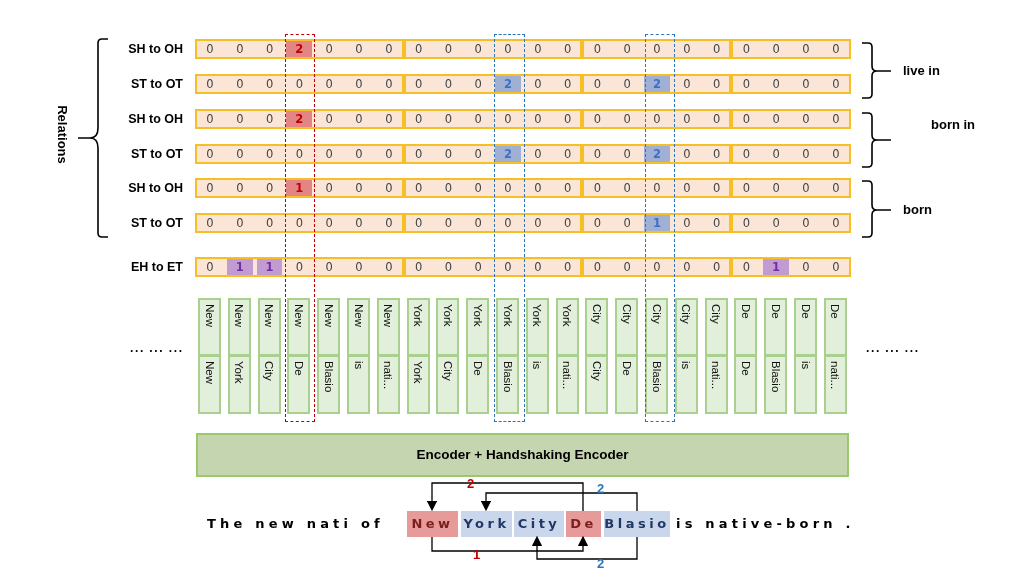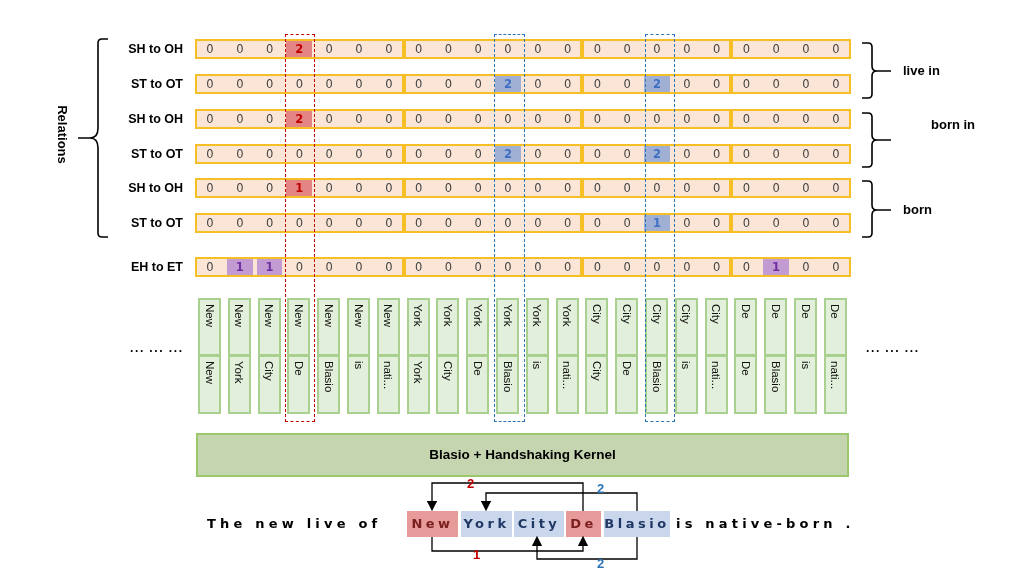--- a/index.html
+++ b/index.html
@@ -447,23 +447,23 @@
         <span class="token-text">nati...</span>
       </div>
     </div>
   </div>
 <div class="ellipsis" style="left:866px; top:344px;">··· ··· ···</div>
 
 <div class="dash-box" style="left:285px; top:34px; width:30px; height:388px; border-color:#c00000;"></div>
 <div class="dash-box" style="left:494px; top:34px; width:31px; height:388px; border-color:#2e75b6;"></div>
 <div class="dash-box" style="left:645px; top:34px; width:30px; height:388px; border-color:#2e75b6;"></div>
 
-<div class="encoder">Blasio + Handshaking Kernel</div>
-
-<div class="sentence" style="left:207px;">The new live of</div>
+<div class="encoder">Encoder + Handshaking Encoder</div>
+
+<div class="sentence" style="left:207px;">The new nati of</div>
 <div class="tok red" style="left:407px; width:51px;">New</div>
 <div class="tok blue" style="left:461px; width:51px;">York</div>
 <div class="tok blue" style="left:514px; width:50px;">City</div>
 <div class="tok red" style="left:566px; width:35px;">De</div>
 <div class="tok blue" style="left:604px; width:66px;">Blasio</div>
 <div class="sentence" style="left:676px;">is native-born .</div>
 
 <svg class="overlay" width="1014" height="587">
   <defs>
     <marker id="ah" markerWidth="8" markerHeight="8" refX="4" refY="4" orient="auto">

